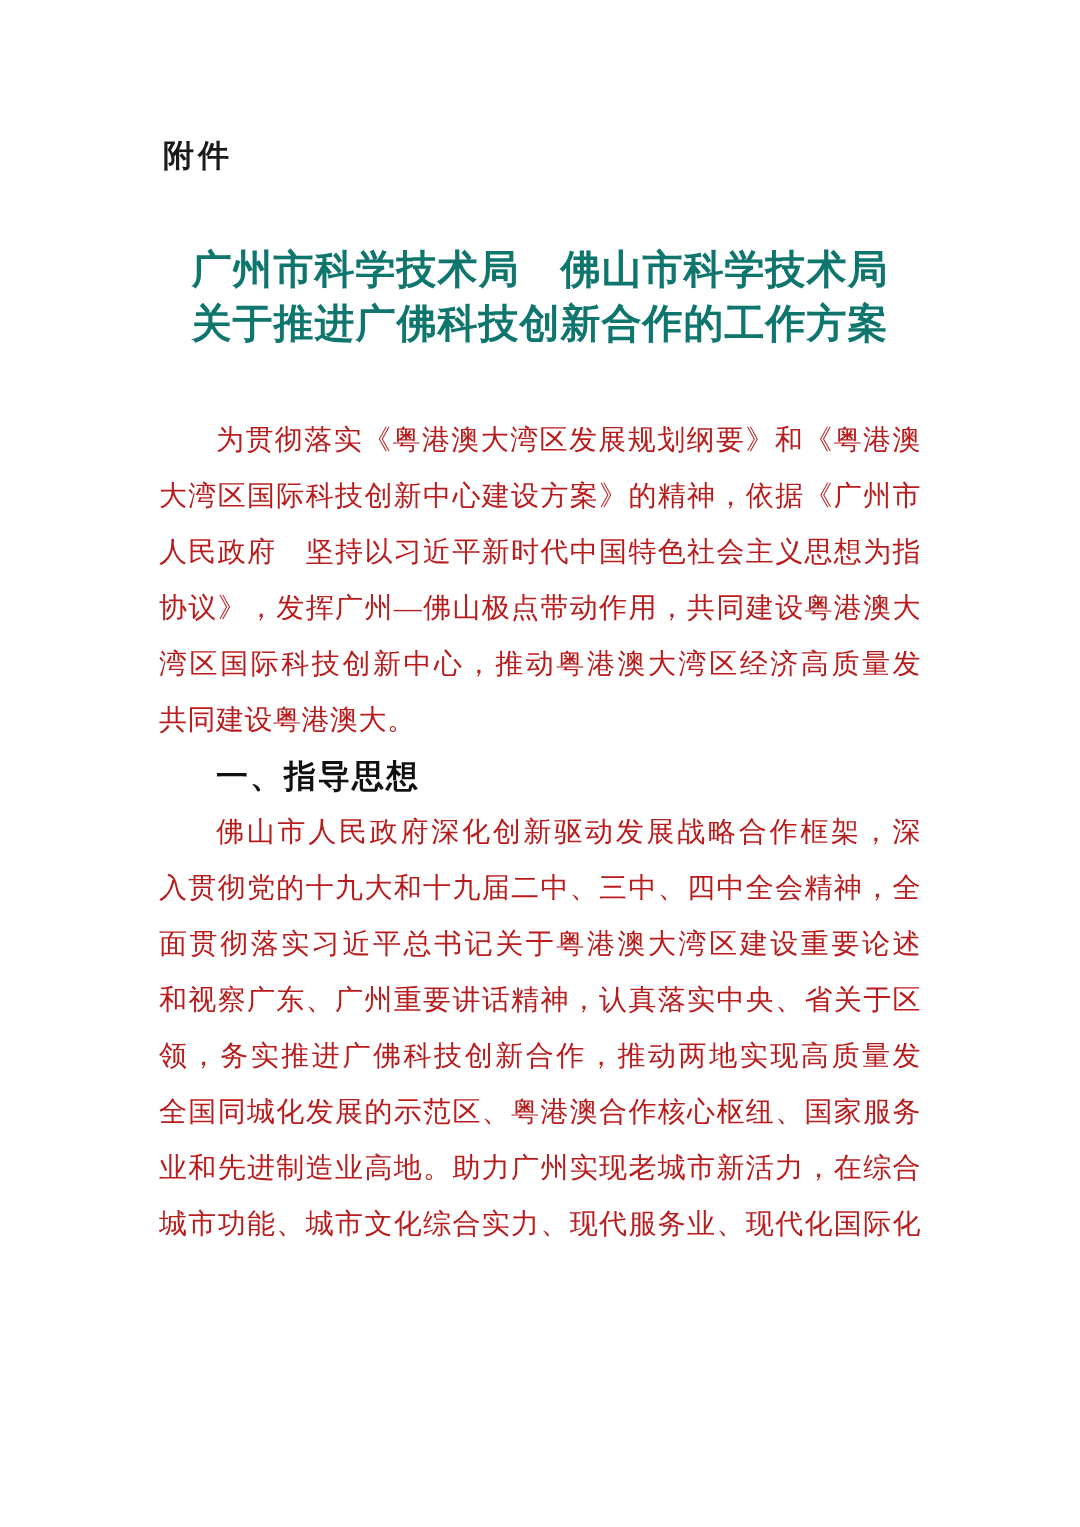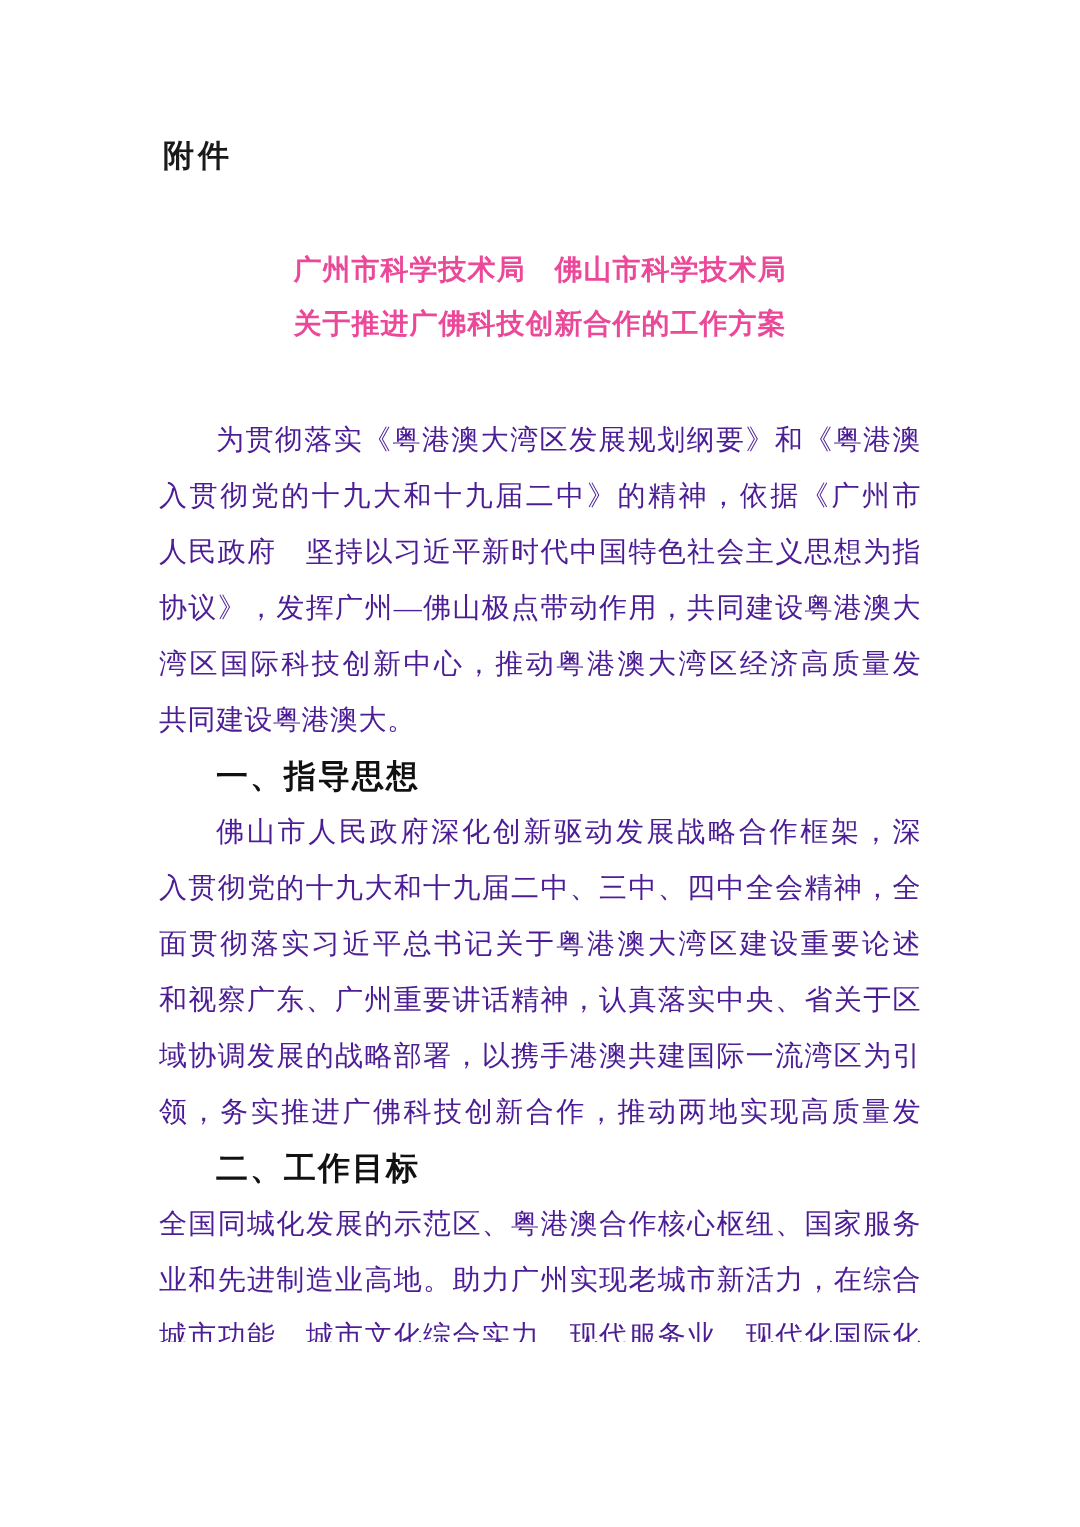--- a/index.html
+++ b/index.html
@@ -30,37 +30,37 @@
   .title-block {
     position: absolute;
     top: 243px;
     left: 0;
     right: 0;
     text-align: center;
   }
   .title-line {
     font-family: Liberation Serif, serif;
     font-weight: 700;
-    font-size: 28px;
+    font-size: 40px;
     line-height: 54px;
     letter-spacing: 1px;
-    color: #ec4899;
+    color: #0f766e;
   }
   .doc-body {
     position: absolute;
     left: 159px;
     top: 412px;
     width: 762px;
   }
   .line {
     height: 56px;
     line-height: 56px;
     font-size: 28px;
     letter-spacing: 0.5px;
-    color: #4c1d95;
+    color: #b91c1c;
     text-align: justify;
     overflow: hidden;
     white-space: nowrap;
   }
   .fill {
     white-space: normal;
     text-align-last: justify;
   }
   .indent {
     text-indent: 57px;
@@ -81,35 +81,33 @@
   <div class="attachment">附件</div>
 
   <div class="title-block">
     <div class="title-line">广州市科学技术局　佛山市科学技术局</div>
     <div class="title-line">关于推进广佛科技创新合作的工作方案</div>
   </div>
 
   <div class="doc-body">
 
     <div class="line fill indent">为贯彻落实《粤港澳大湾区发展规划纲要》和《粤港澳</div>
-    <div class="line fill">入贯彻党的十九大和十九届二中》的精神，依据《广州市</div>
+    <div class="line fill">大湾区国际科技创新中心建设方案》的精神，依据《广州市</div>
     <div class="line fill">人民政府　坚持以习近平新时代中国特色社会主义思想为指导</div>
     <div class="line fill">协议》，发挥广州—佛山极点带动作用，共同建设粤港澳大</div>
     <div class="line fill">湾区国际科技创新中心，推动粤港澳大湾区经济高质量发展，</div>
     <div class="line">共同建设粤港澳大。</div>
 
     <div class="line heading indent">一、指导思想</div>
 
     <div class="line fill indent">佛山市人民政府深化创新驱动发展战略合作框架，深</div>
     <div class="line fill">入贯彻党的十九大和十九届二中、三中、四中全会精神，全</div>
     <div class="line fill">面贯彻落实习近平总书记关于粤港澳大湾区建设重要论述</div>
     <div class="line fill">和视察广东、广州重要讲话精神，认真落实中央、省关于区</div>
-    <div class="line fill">域协调发展的战略部署，以携手港澳共建国际一流湾区为引</div>
     <div class="line fill">领，务实推进广佛科技创新合作，推动两地实现高质量发展。</div>
 
-    <div class="line heading indent">二、工作目标</div>
 
     <div class="line fill">全国同城化发展的示范区、粤港澳合作核心枢纽、国家服务</div>
     <div class="line fill">业和先进制造业高地。助力广州实现老城市新活力，在综合</div>
     <div class="line fill">城市功能、城市文化综合实力、现代服务业、现代化国际化</div>
 
   </div>
 </div>
 
 </body></html>

